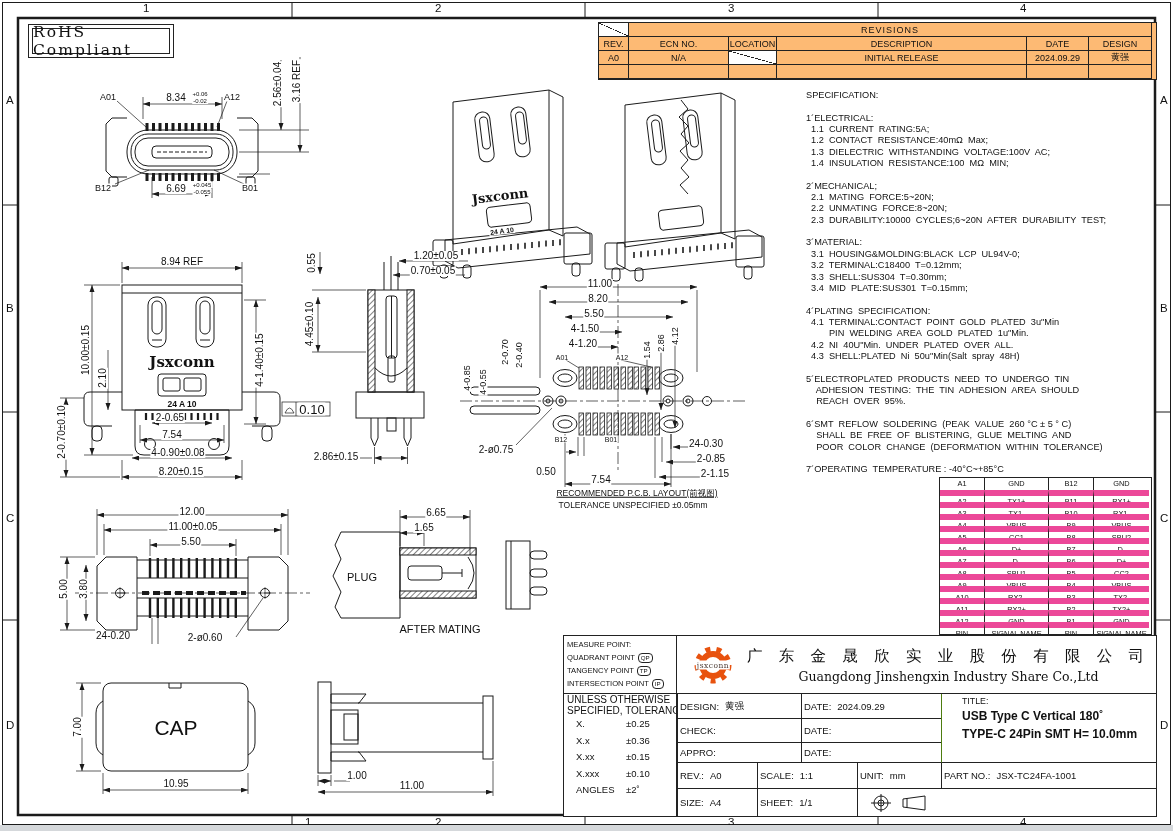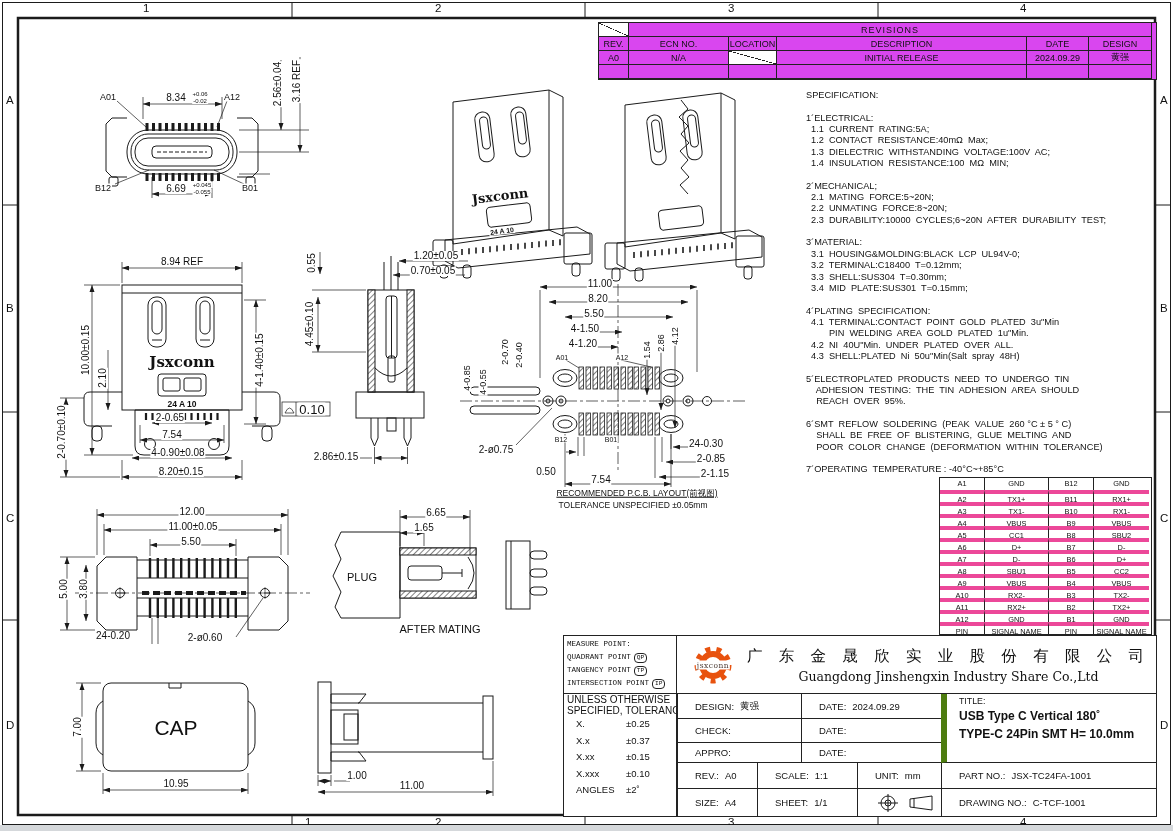--- a/index.html
+++ b/index.html
@@ -10,57 +10,57 @@
   .anno{position:absolute;white-space:nowrap;color:#111;line-height:1;background:#fff;padding:0 1px;}
   .zl{position:absolute;font-size:11.5px;z-index:2;}
   
   .rohs{position:absolute;left:28px;top:24px;width:144px;height:32px;border:1.5px solid #222;
         display:flex;align-items:center;justify-content:center;z-index:4;background:#fff;}
   .rohs-in{border:1px solid #222;width:136px;height:24px;display:flex;align-items:center;justify-content:center;
         font-family:"DejaVu Serif",serif;font-size:15.5px;letter-spacing:2px;}
   
   .rev{position:absolute;left:598px;top:22px;width:557px;display:grid;
        grid-template-columns:30px 100px 48px 250px 62px 63px;grid-auto-rows:14px;
-       border:1px solid #222;background:#d946ef;font-size:9px;z-index:4;}
+       border:1px solid #222;background:#fdba74;font-size:9px;z-index:4;}
   .rev .c{border-right:1px solid #222;border-bottom:1px solid #222;display:flex;align-items:center;
        justify-content:center;overflow:hidden;white-space:nowrap;}
   .rev .c:nth-child(6n+1){}
   .diag{background:linear-gradient(to right top,#fff 48.5%,#222 48.5%,#222 51.5%,#fff 51.5%);}
   
   .spec{position:absolute;left:806px;top:90px;margin:0;z-index:2;white-space:pre;
         font-family:"Liberation Sans",sans-serif;font-size:9.2px;line-height:11.35px;}
   
   .pintable{position:absolute;left:939px;top:477px;width:211px;border:1px solid #222;background:#fff;z-index:4;}
   .pintable .trow{display:grid;grid-template-columns:45px 64px 45px 55px;height:12px;}
-  .pintable .tcell{border-right:1px solid #222;border-top:4px solid #ec4899;font-size:7.4px;line-height:11px;
+  .pintable .tcell{border-right:1px solid #222;border-top:6px solid #ec4899;font-size:7.4px;line-height:11px;
         text-align:center;overflow:hidden;white-space:nowrap;}
   .pintable .trow:first-child .tcell{border-top:none;}
   .pintable .tcell:last-child{border-right:none;}
   
   .tb{position:absolute;left:563px;top:635px;width:592px;height:180px;border:1.5px solid #222;
       background:#fff;z-index:4;font-size:9px;}
   .tb > div{position:absolute;box-sizing:border-box;overflow:hidden;}
   .tb-measure{left:0;top:0;width:113px;height:58px;border-right:1px solid #222;border-bottom:1px solid #222;
       padding:2px 0 0 3px;}
-  .mline{font-size:7.6px;line-height:13px;white-space:nowrap;display:flex;align-items:center;gap:3px;font-family:Liberation Mono, monospace;}
+  .mline{font-size:7.6px;line-height:13px;white-space:nowrap;display:flex;align-items:center;gap:3px;}
   .badge{border:1px solid #222;border-radius:4px;font-size:6.2px;padding:0 2px;line-height:8px;}
   .tb-tol{left:0;top:58px;width:113px;height:122px;border-right:1px solid #222;padding-top:1px;}
   .thdr{font-size:10px;line-height:10.5px;padding-left:3px;white-space:nowrap;}
   .trow2{display:grid;grid-template-columns:50px 1fr;padding:0 0 0 12px;font-size:9.5px;line-height:16.5px;}
   .tb-banner{left:113px;top:0;width:479px;height:58px;border-bottom:1px solid #222;display:flex;align-items:center;}
   .logo{position:relative;width:56px;height:50px;margin-left:8px;flex:0 0 auto;}
   .logotext{position:absolute;left:50%;top:50%;transform:translate(-50%,-50%);background:#fff;
       font-family:"DejaVu Serif",serif;font-size:7.5px;letter-spacing:.5px;color:#4a3a33;padding:0 1px;}
   .cowrap{flex:1;text-align:center;}
   .cn{font-size:15.5px;letter-spacing:6px;white-space:nowrap;font-weight:500;}
   .en{font-family:"DejaVu Serif",serif;font-size:12.5px;white-space:nowrap;margin-top:2px;}
-  .cell{display:flex;align-items:center;gap:6px;padding-left:17px;border-left:1px solid #222;
+  .cell{display:flex;align-items:center;gap:6px;padding-left:2px;border-left:1px solid #222;
         border-bottom:1px solid #222;font-size:9.5px;white-space:nowrap;}
-  .tb-title{left:377px;top:58px;width:215px;height:69px;border-left:6px solid #4d7c0f;border-bottom:1px solid #222;
-        padding:2px 0 0 12px;}
+  .tb-title{left:377px;top:58px;width:215px;height:69px;border-left:1px solid #4d7c0f;border-bottom:1px solid #222;
+        padding:2px 0 0 20px;}
   .ttl-lbl{font-size:8.8px;}
   .ttl-l1{font-size:12px;font-weight:700;margin-top:3px;}
   .ttl-l2{font-size:12px;font-weight:700;margin-top:4px;}
   .bottomstrip{position:absolute;left:0;bottom:0;width:100%;height:6px;background:#d5d8db;z-index:6;}
 </style>
 </head>
 <body>
 
 <div class="sheet">
 
@@ -422,20 +422,23 @@
       <span class="anno" style="left: 424px; top: 528px; font-size: 10px; transform: translate(-50%, -50%) rotate(0deg);">1.65</span>
       <span class="anno" style="left: 362px; top: 577px; font-size: 11px; transform: translate(-50%, -50%) rotate(0deg);">PLUG</span>
       <span class="anno" style="left: 440px; top: 629px; font-size: 11px; transform: translate(-50%, -50%) rotate(0deg);">AFTER  MATING</span>
       <span class="anno" style="left: 78px; top: 727px; font-size: 10px; transform: translate(-50%, -50%) rotate(-90deg);">7.00</span>
       <span class="anno" style="left: 176px; top: 727px; font-size: 21px; transform: translate(-50%, -50%) rotate(0deg);">CAP</span>
       <span class="anno" style="left: 176px; top: 784px; font-size: 10px; transform: translate(-50%, -50%) rotate(0deg);">10.95</span>
       <span class="anno" style="left: 357px; top: 776px; font-size: 10px; transform: translate(-50%, -50%) rotate(0deg);">1.00</span>
       <span class="anno" style="left: 412px; top: 786px; font-size: 10px; transform: translate(-50%, -50%) rotate(0deg);">11.00</span>
     </div>
 
+  <div class="rohs">
+    <div class="rohs-in">RoHS Compliant</div>
+  </div>
 
   <div class="rev">
     <div class="c diag"></div>
     <div class="c" style="grid-column:2/7;letter-spacing:1px">REVISIONS</div>
     <div class="c">REV.</div>
     <div class="c">ECN  NO.</div>
     <div class="c">LOCATION</div>
     <div class="c">DESCRIPTION</div>
     <div class="c">DATE</div>
     <div class="c">DESIGN</div>
@@ -588,21 +591,21 @@
 
     <div class="tb-tol">
       <div class="thdr">UNLESS  OTHERWISE</div>
       <div class="thdr">SPECIFIED,  TOLERANCE:</div>
       <div class="trow2">
           <span>X.</span>
           <span>±0.25</span>
         </div>
       <div class="trow2">
           <span>X.x</span>
-          <span>±0.37</span>
+          <span>±0.36</span>
         </div>
       <div class="trow2">
           <span>X.xx</span>
           <span>±0.15</span>
         </div>
       <div class="trow2">
           <span>X.xxx</span>
           <span>±0.10</span>
         </div>
       <div class="trow2">
@@ -680,20 +683,16 @@
 
     <div class="tb-title">
       <div class="ttl-lbl">TITLE:</div>
       <div class="ttl-l1">USB Type C Vertical 180˚</div>
       <div class="ttl-l2">TYPE-C 24Pin SMT H= 10.0mm</div>
     </div>
     <div class="cell" style="left:377px;top:127px;width:215px;height:26px">
       <span>PART  NO.:</span>
       <span>JSX-TC24FA-1001</span>
     </div>
-    <div class="cell" style="left:377px;top:153px;width:215px;height:27px;border-bottom:none">
-      <span>DRAWING  NO.:</span>
-      <span>C-TCF-1001</span>
-    </div>
   </div>
 
   <div class="bottomstrip"></div>
 </div>
 
 </body></html>

